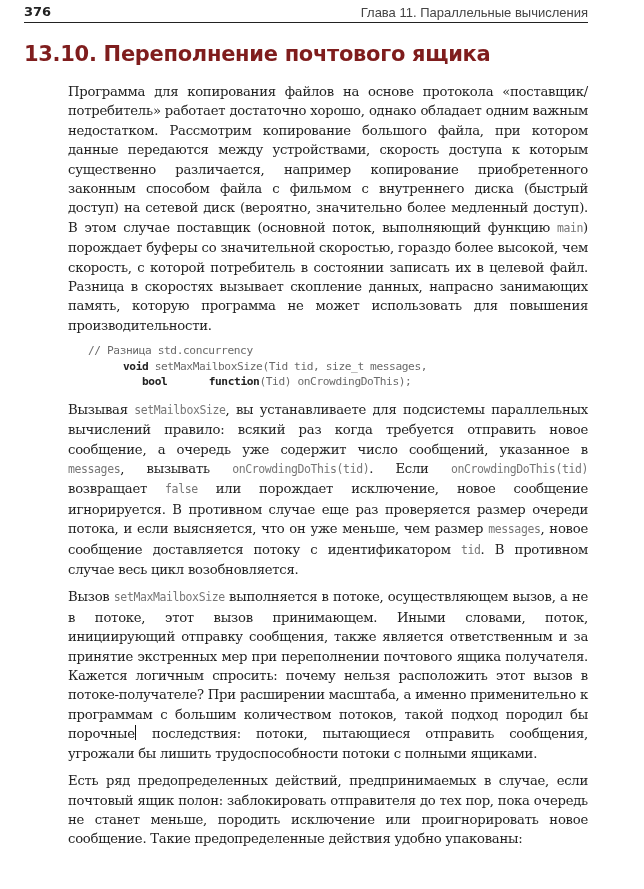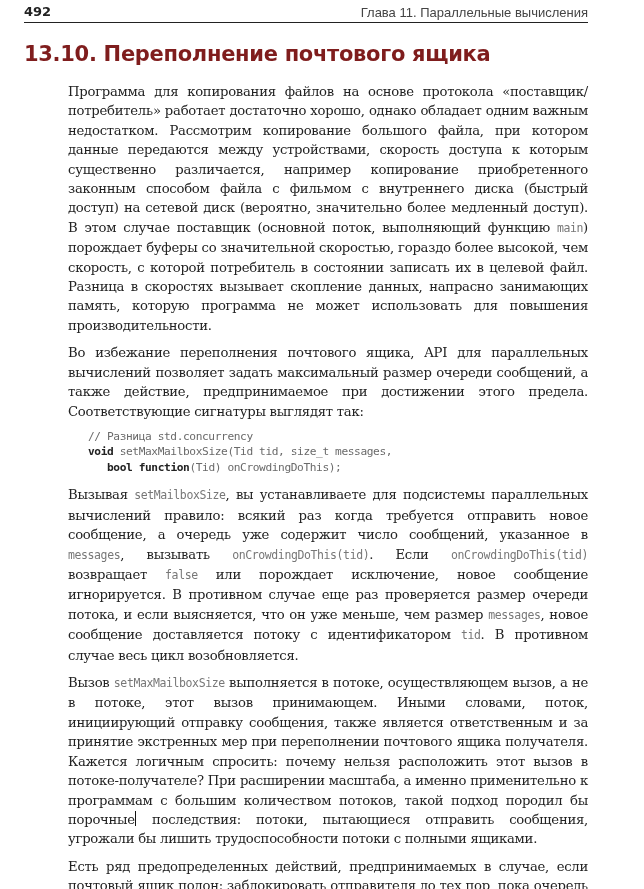--- a/index.html
+++ b/index.html
@@ -34,38 +34,37 @@
     }
     code, .mono {
       font-family: "DejaVu Sans Mono", monospace; font-size: 11.5px; color: #777;
       letter-spacing: -0.4px;
     }
     .code-block {
       margin: 4px 0 10px 20px;
       font-family: "DejaVu Sans Mono", monospace; font-size: 11.2px; line-height: 15.5px;
       color: #6a6a6a; white-space: pre; letter-spacing: -0.4px;
     }
-    .code-block .kw { color: #222; font-weight: bold; }
+    .code-block .kw { color: #222; font-weight: bold; margin-left: 35px; }
     .caret { display: inline-block; width: 1px; height: 15px; background: #111; vertical-align: -2px; margin: 0 1px 0 0; }
   </style>
 </head>
 <body>
 
 <div class="page">
   <div class="running-head">
-    <span class="page-num">492</span>
+    <span class="page-num">376</span>
     <span class="chapter">Глава 11. Параллельные вычисления</span>
   </div>
 
   <h1 class="section-title">13.10. Переполнение почтового ящика</h1>
 
   <div class="body">
     <p><span>Программа для копирования файлов на основе протокола «поставщик/потребитель» работает достаточно хорошо, однако обладает одним важным недостатком. Рассмотрим копирование большого файла, при котором данные передаются между устройствами, скорость доступа к которым существенно различается, например копирование приобретенного законным способом файла с фильмом с внутреннего диска (быстрый доступ) на сетевой диск (вероятно, значительно более медленный доступ). В этом случае поставщик (основной поток, выполняющий функцию </span><code>main</code><span>) порождает буферы со значительной скоростью, гораздо более высокой, чем скорость, с которой потребитель в состоянии записать их в целевой файл. Разница в скоростях вызывает скопление данных, напрасно занимающих память, которую программа не может использовать для повышения производительности.</span></p>
 
-    <p>Во избежание переполнения почтового ящика, API для параллельных вычислений позволяет задать максимальный размер очереди сообщений, а также действие, предпринимаемое при достижении этого предела. Соответствующие сигнатуры выглядят так:</p>
 
     <div class="code-block"><span>// Разница std.concurrency</span>
 <span class="kw">void</span><span> setMaxMailboxSize(Tid tid, size_t messages,</span>
    <span class="kw">bool</span> <span class="kw">function</span><span>(Tid) onCrowdingDoThis);</span></div>
 
     <p><span>Вызывая </span><code>setMailboxSize</code><span>, вы устанавливаете для подсистемы параллельных вычислений правило: всякий раз когда требуется отправить новое сообщение, а очередь уже содержит число сообщений, указанное в </span><code>messages</code><span>, вызывать </span><code>onCrowdingDoThis(tid)</code><span>. Если </span><code>onCrowdingDoThis(tid)</code><span> возвращает </span><code>false</code><span> или порождает исключение, новое сообщение игнорируется. В противном случае еще раз проверяется размер очереди потока, и если выясняется, что он уже меньше, чем размер </span><code>messages</code><span>, новое сообщение доставляется потоку с идентификатором </span><code>tid</code><span>. В противном случае весь цикл возобновляется.</span></p>
 
     <p><span>Вызов </span><code>setMaxMailboxSize</code><span> выполняется в потоке, осуществляющем вызов, а не в потоке, этот вызов принимающем. Иными словами, поток, инициирующий отправку сообщения, также является ответственным и за принятие экстренных мер при переполнении почтового ящика получателя. Кажется логичным спросить: почему нельзя расположить этот вызов в потоке-получателе? При расширении масштаба, а именно применительно к программам с большим количеством потоков, такой подход породил бы порочные</span><span class="caret"></span><span> последствия: потоки, пытающиеся отправить сообщения, угрожали бы лишить трудоспособности потоки с полными ящиками.</span></p>
 
     <p>Есть ряд предопределенных действий, предпринимаемых в случае, если почтовый ящик полон: заблокировать отправителя до тех пор, пока очередь не станет меньше, породить исключение или проигнорировать новое сообщение. Такие предопределенные действия удобно упакованы:</p>

